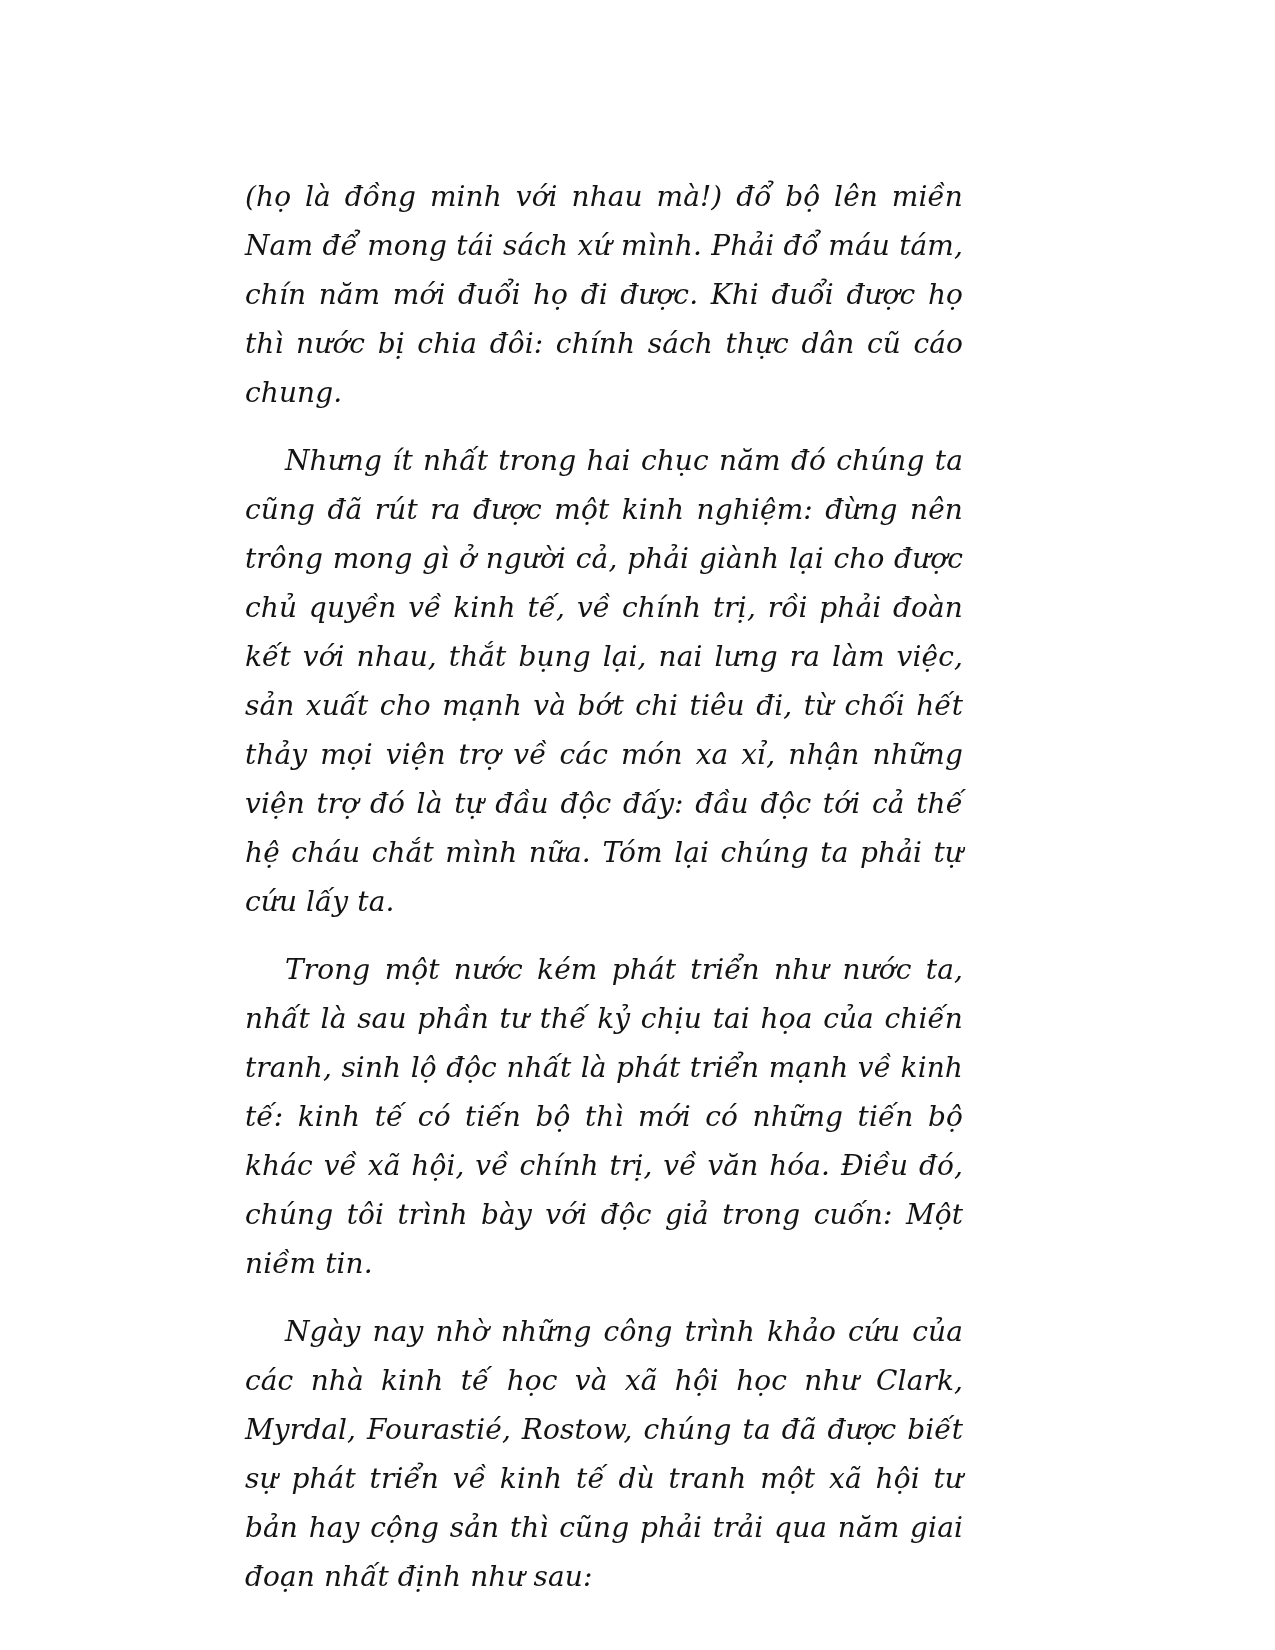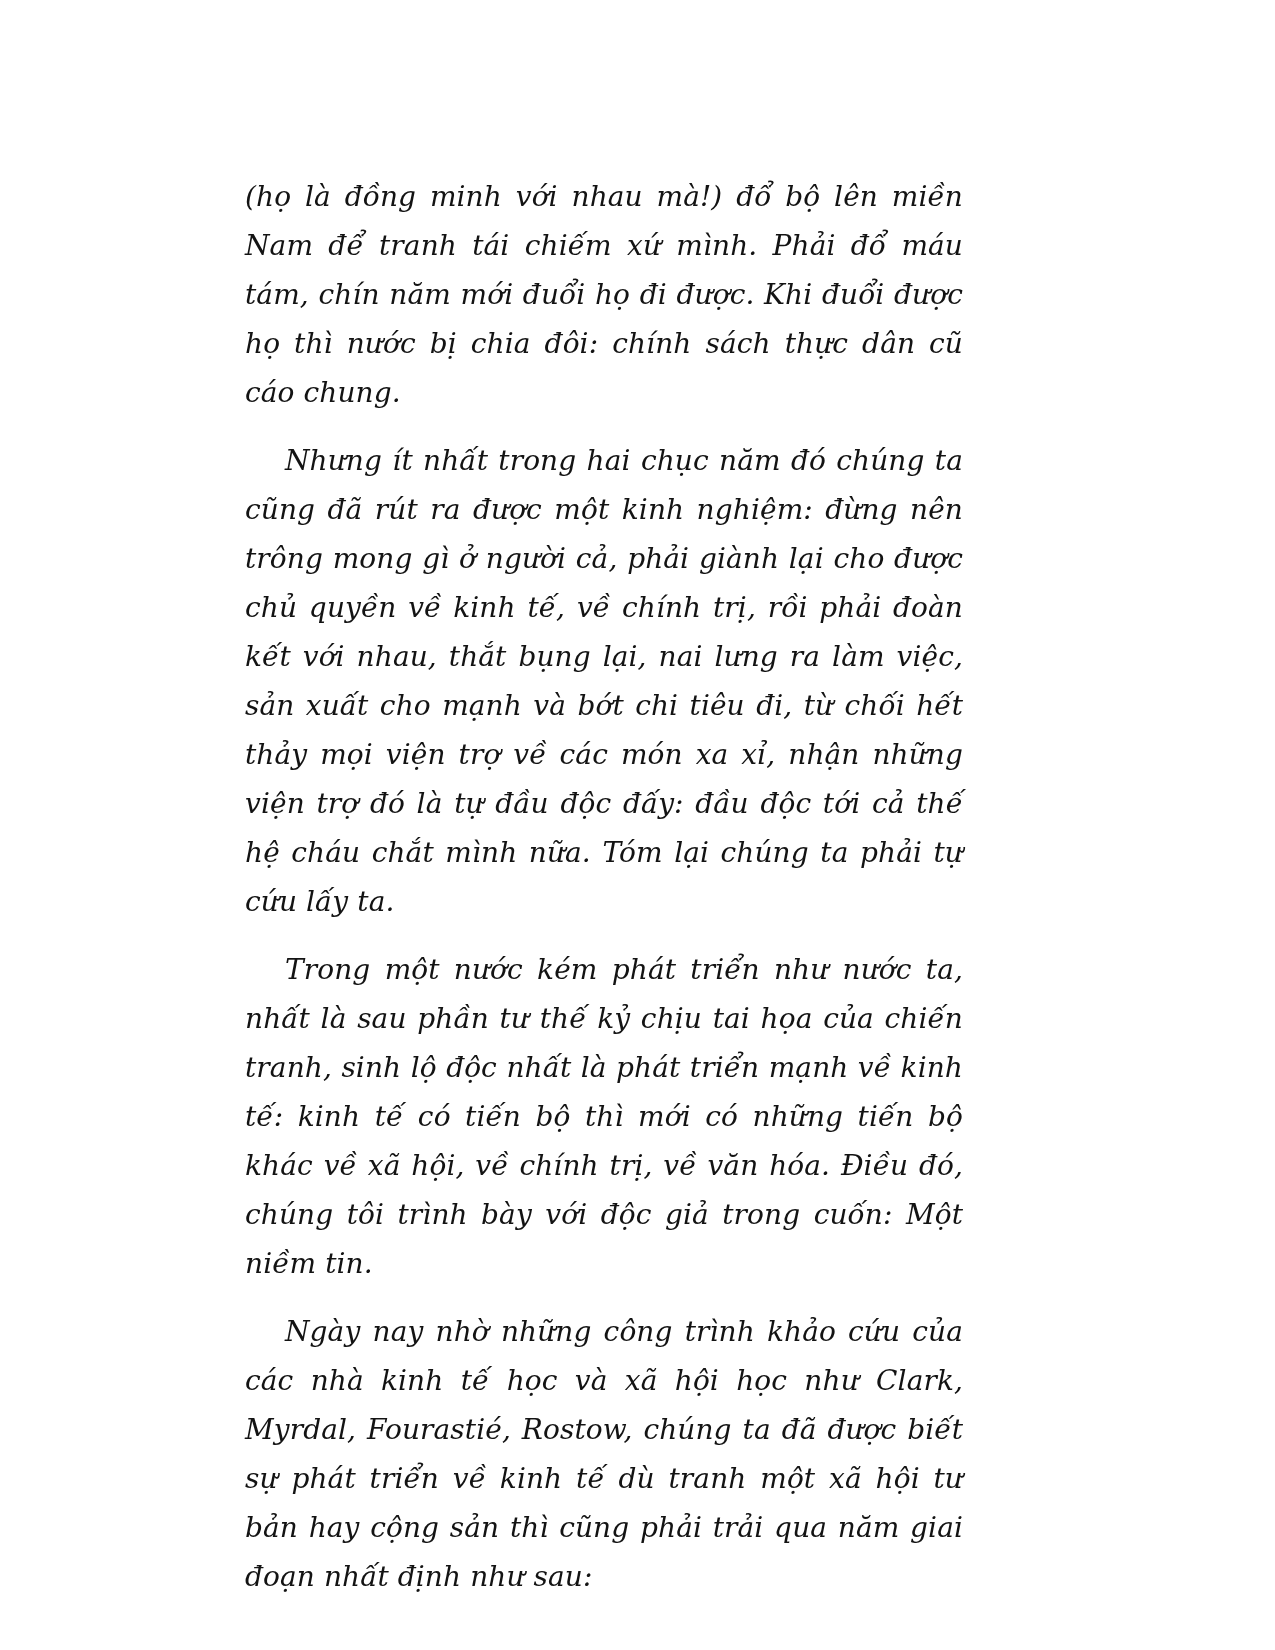--- a/index.html
+++ b/index.html
@@ -50,18 +50,18 @@
       font-size: 23px;
       font-weight: 600;
       color: #1c1c1c;
     }
   </style>
 </head>
 <body>
 
 <div class="page">
   <div class="text-block">
-    <p class="para first">(họ là đồng minh với nhau mà!) đổ bộ lên miền Nam để tranh tái chiếm xứ mình. Phải đổ máu tám, chín năm mới đuổi họ đi được. Khi đuổi được họ thì nước bị chia đôi: chính sách thực dân cũ cáo chung.</p>
+    <p class="para first">(họ là đồng minh với nhau mà!) đổ bộ lên miền Nam để mong tái sách xứ mình. Phải đổ máu tám, chín năm mới đuổi họ đi được. Khi đuổi được họ thì nước bị chia đôi: chính sách thực dân cũ cáo chung.</p>
     <p class="para">Nhưng ít nhất trong hai chục năm đó chúng ta cũng đã rút ra được một kinh nghiệm: đừng nên trông mong gì ở người cả, phải giành lại cho được chủ quyền về kinh tế, về chính trị, rồi phải đoàn kết với nhau, thắt bụng lại, nai lưng ra làm việc, sản xuất cho mạnh và bớt chi tiêu đi, từ chối hết thảy mọi viện trợ về các món xa xỉ, nhận những viện trợ đó là tự đầu độc đấy: đầu độc tới cả thế hệ cháu chắt mình nữa. Tóm lại chúng ta phải tự cứu lấy ta.</p>
     <p class="para">Trong một nước kém phát triển như nước ta, nhất là sau phần tư thế kỷ chịu tai họa của chiến tranh, sinh lộ độc nhất là phát triển mạnh về kinh tế: kinh tế có tiến bộ thì mới có những tiến bộ khác về xã hội, về chính trị, về văn hóa. Điều đó, chúng tôi trình bày với độc giả trong cuốn: Một niềm tin.</p>
     <p class="para">Ngày nay nhờ những công trình khảo cứu của các nhà kinh tế học và xã hội học như Clark, Myrdal, Fourastié, Rostow, chúng ta đã được biết sự phát triển về kinh tế dù tranh một xã hội tư bản hay cộng sản thì cũng phải trải qua năm giai đoạn nhất định như sau:</p>
   </div>
 </div>
 
 </body></html>

